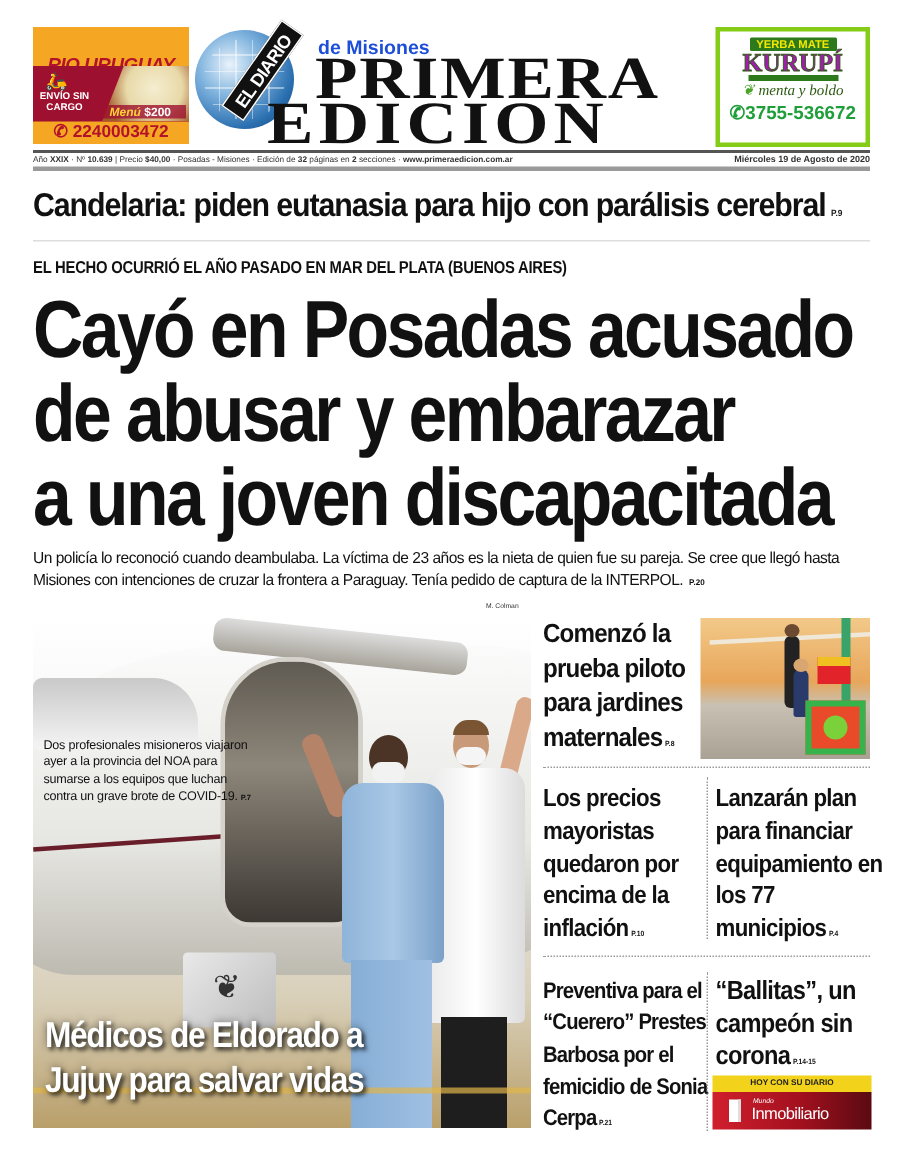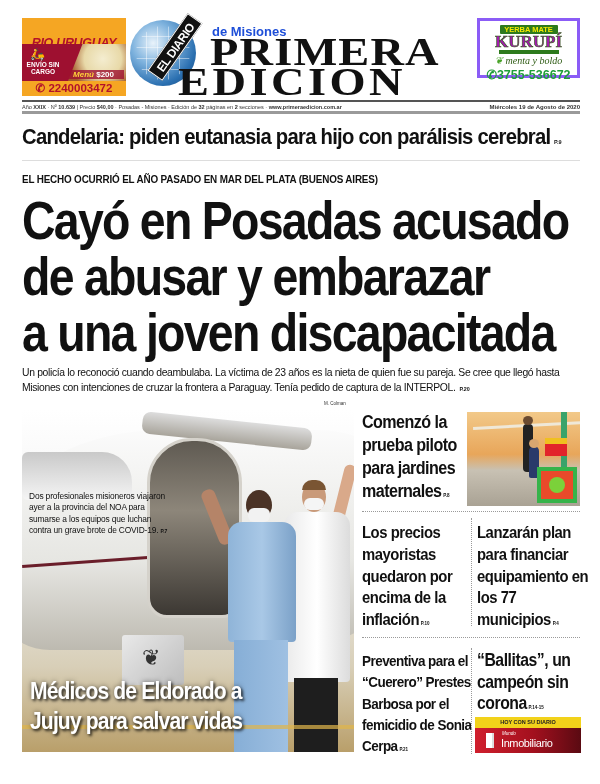--- a/index.html
+++ b/index.html
@@ -26,21 +26,21 @@
   .logo-globe::before { content:""; position:absolute; inset:6px; border-radius:50%;
     background: repeating-linear-gradient(90deg, transparent 0 10px, rgba(255,255,255,0.45) 10px 11px),
                 repeating-linear-gradient(0deg, transparent 0 10px, rgba(255,255,255,0.45) 10px 11px); }
   .logo-ribbon { left: 140px; top: 38px; width: 70px; height: 18px; background:#111; color:#fff;
     font-weight: 900; font-size: 12px; line-height: 18px; text-align:center; transform: rotate(-55deg);
     border: 1.5px solid #fff; letter-spacing: -0.5px; }
   .logo-demisiones { left: 212px; top: 24px; font-size: 13px; font-weight: bold; color: #1d4ed8; }
   .logo-primera { left: 210px; top: 36px; font-family: "Liberation Serif", serif; font-weight: 900; font-size: 40px; line-height: 32px; letter-spacing: 1px; transform: scaleX(1.16); transform-origin: left top; }
   .logo-edicion { left: 178px; top: 66px; font-family: "Liberation Serif", serif; font-weight: 900; font-size: 40px; line-height: 32px; letter-spacing: 3px; transform: scaleX(1.16); transform-origin: left top; }
 
-  .ad-right { left: 477px; top: 18px; width: 103px; height: 60px; border: 3px solid #8b5cf6; background:#fff; text-align:center; }
+  .ad-right { left: 477px; top: 18px; width: 103px; height: 80px; border: 3px solid #84cc16; background:#fff; text-align:center; }
   .ad-right .yerba { margin: 4px auto 0; width: 58px; background:#2d7a1c; color:#f5e800; font-weight:900; font-size:7.5px; line-height:9px; border-radius:1px; }
   .ad-right .kurupi { color:#a21caf; font-family:"Liberation Serif", serif; font-weight:900; font-size:17px; line-height:16px; -webkit-text-stroke: 0.6px #2d5a12; }
   .ad-right .tag { margin: 0 auto; width: 60px; height: 4px; background:#2d7a1c; }
   .ad-right .script { color:#2d5a12; font-style: italic; font-family:"Liberation Serif", serif; font-size: 10px; line-height: 14px; }
   .ad-right .script::before { content:"❦ "; color:#4aa42a; }
   .ad-right .phone { color:#1f9e3a; font-weight:bold; font-size:12.5px; line-height:14px; }
 
   .info-bar { left: 22px; top: 100px; width: 558px; height: 14px; border-top: 2px solid #555; border-bottom: 3px solid #9a9a9a; font-size: 5.5px; line-height: 10px; color:#333; display:flex; justify-content: space-between; }
   .info-bar b { font-weight: 900; }
   .info-bar .date { font-weight: bold; font-size: 6px; }

